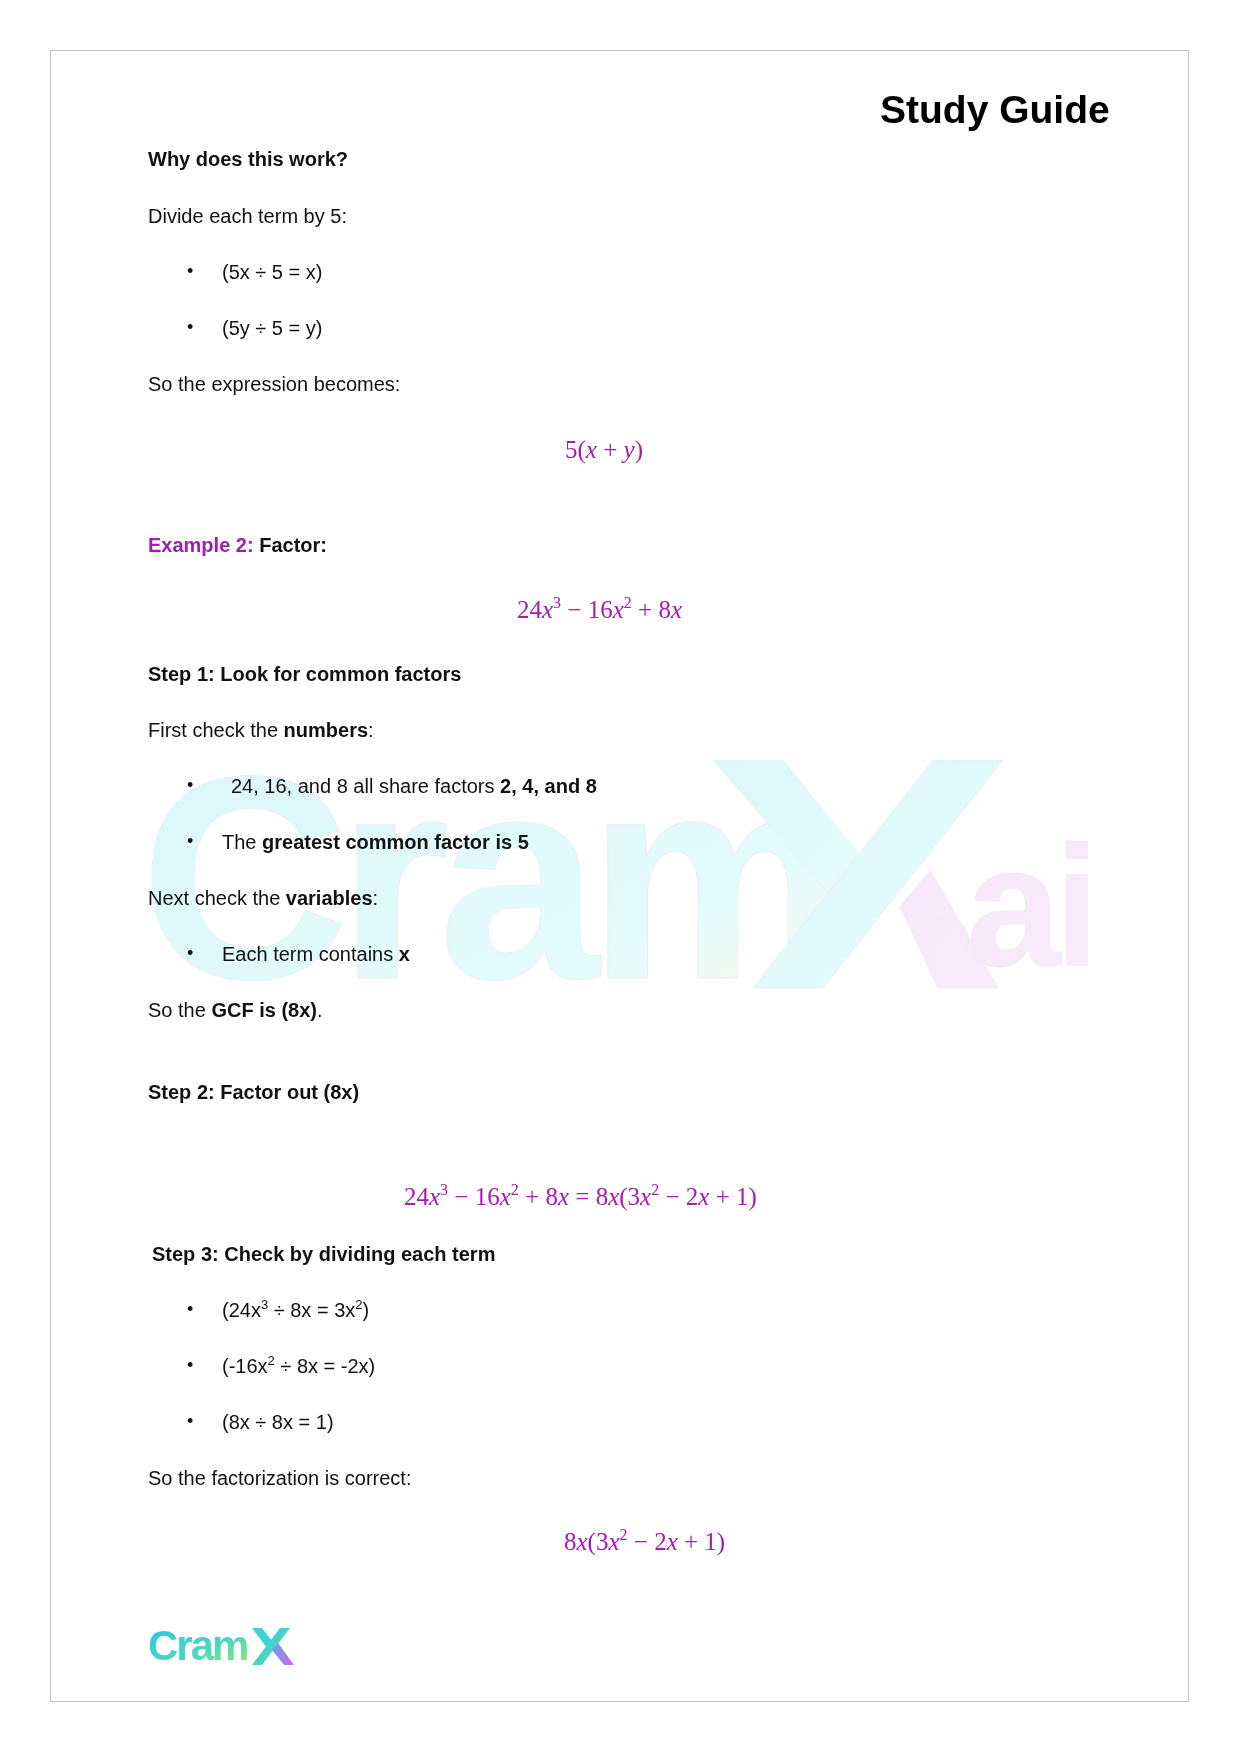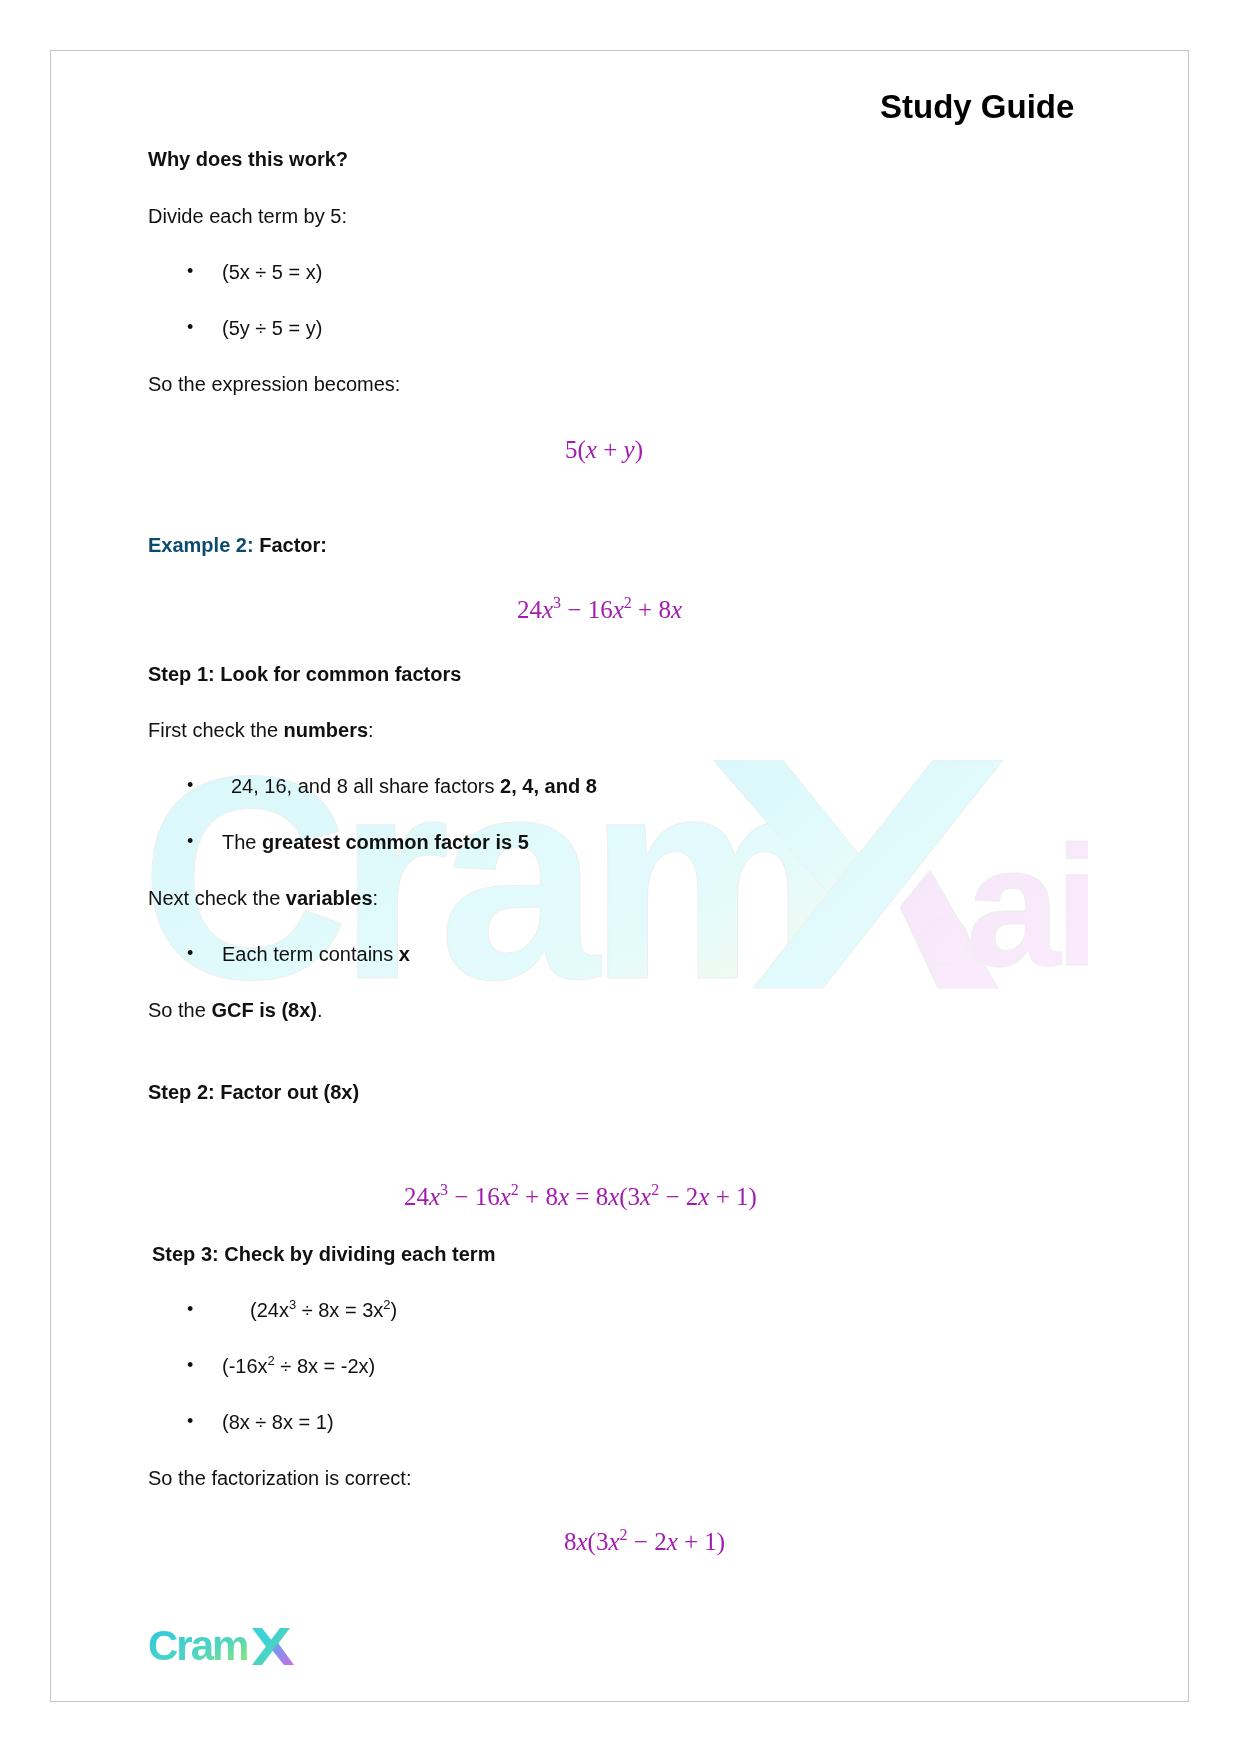--- a/index.html
+++ b/index.html
@@ -1,24 +1,24 @@
 <!DOCTYPE html>
 <html><head>
 <meta charset="utf-8">
 <style>
   html, body { margin: 0; padding: 0; background: #ffffff; }
   body { width: 1241px; height: 1755px; position: relative; overflow: hidden;
          font-family: "Liberation Sans", "DejaVu Sans", sans-serif; color: #111; }
   .page { position: absolute; left: 50px; top: 50px; width: 1139px; height: 1652px;
           border: 1.5px solid #c4c4c4; box-sizing: border-box; background: #fff; }
   .abs { position: absolute; white-space: nowrap; }
-  .title { font-size: 33px; font-weight: bold; color: #000; }
+  .title { font-size: 39px; font-weight: bold; color: #000; }
   .txt { font-size: 20px; color: #111; }
   .b { font-weight: bold; }
-  .green { color: #0c4a6e; font-weight: bold; }
+  .green { color: #a21caf; font-weight: bold; }
   .bullet { position: absolute; left: 187px; font-size: 18px; }
   .math { font-family: "Liberation Serif", "DejaVu Serif", serif; font-size: 25px; color: #a21caf; }
   .math i { font-style: italic; }
   .math sup { font-size: 16px; vertical-align: 10px; line-height: 0; }
   .txt sup { font-size: 13px; vertical-align: 8px; line-height: 0; }
   .watermark { position: absolute; left: 148px; top: 760px; width: 940px; height: 232px;
                pointer-events: none; z-index: 0; }
   .content { position: absolute; left: 0; top: 0; width: 100%; height: 100%; z-index: 1; }
   .logo { position: absolute; left: 148px; top: 1620px; z-index: 1; }
 </style>
@@ -104,21 +104,21 @@
   </div>
 
   <div class="abs txt b" style="left:148px; top:1081px;">Step 2: Factor out (8x)</div>
 
   <div class="abs math" style="left:404px; top:1147px;margin-top:36px;">24<i>x</i><sup>3</sup> − 16<i>x</i><sup>2</sup> + 8<i>x</i> = 8<i>x</i>(3<i>x</i><sup>2</sup> − 2<i>x</i> + 1)</div>
 
   <div class="abs txt b" style="left:152px; top:1243px;">Step 3: Check by dividing each term</div>
 
   <div class="abs txt" style="left:0; top:1299px; width:100%;">
     <span class="bullet">•</span>
-    <span class="abs" style="left:222px;margin-left:28px;"><span>(24x</span><sup>3</sup><span> ÷ 8x = 3x</span><sup>2</sup><span>)</span></span>
+    <span class="abs" style="left:222px;"><span>(24x</span><sup>3</sup><span> ÷ 8x = 3x</span><sup>2</sup><span>)</span></span>
   </div>
   <div class="abs txt" style="left:0; top:1355px; width:100%;">
     <span class="bullet">•</span>
     <span class="abs" style="left:222px;"><span>(-16x</span><sup>2</sup><span> ÷ 8x = -2x)</span></span>
   </div>
   <div class="abs txt" style="left:0; top:1411px; width:100%;">
     <span class="bullet">•</span>
     <span class="abs" style="left:222px;">(8x ÷ 8x = 1)</span>
   </div>
 

